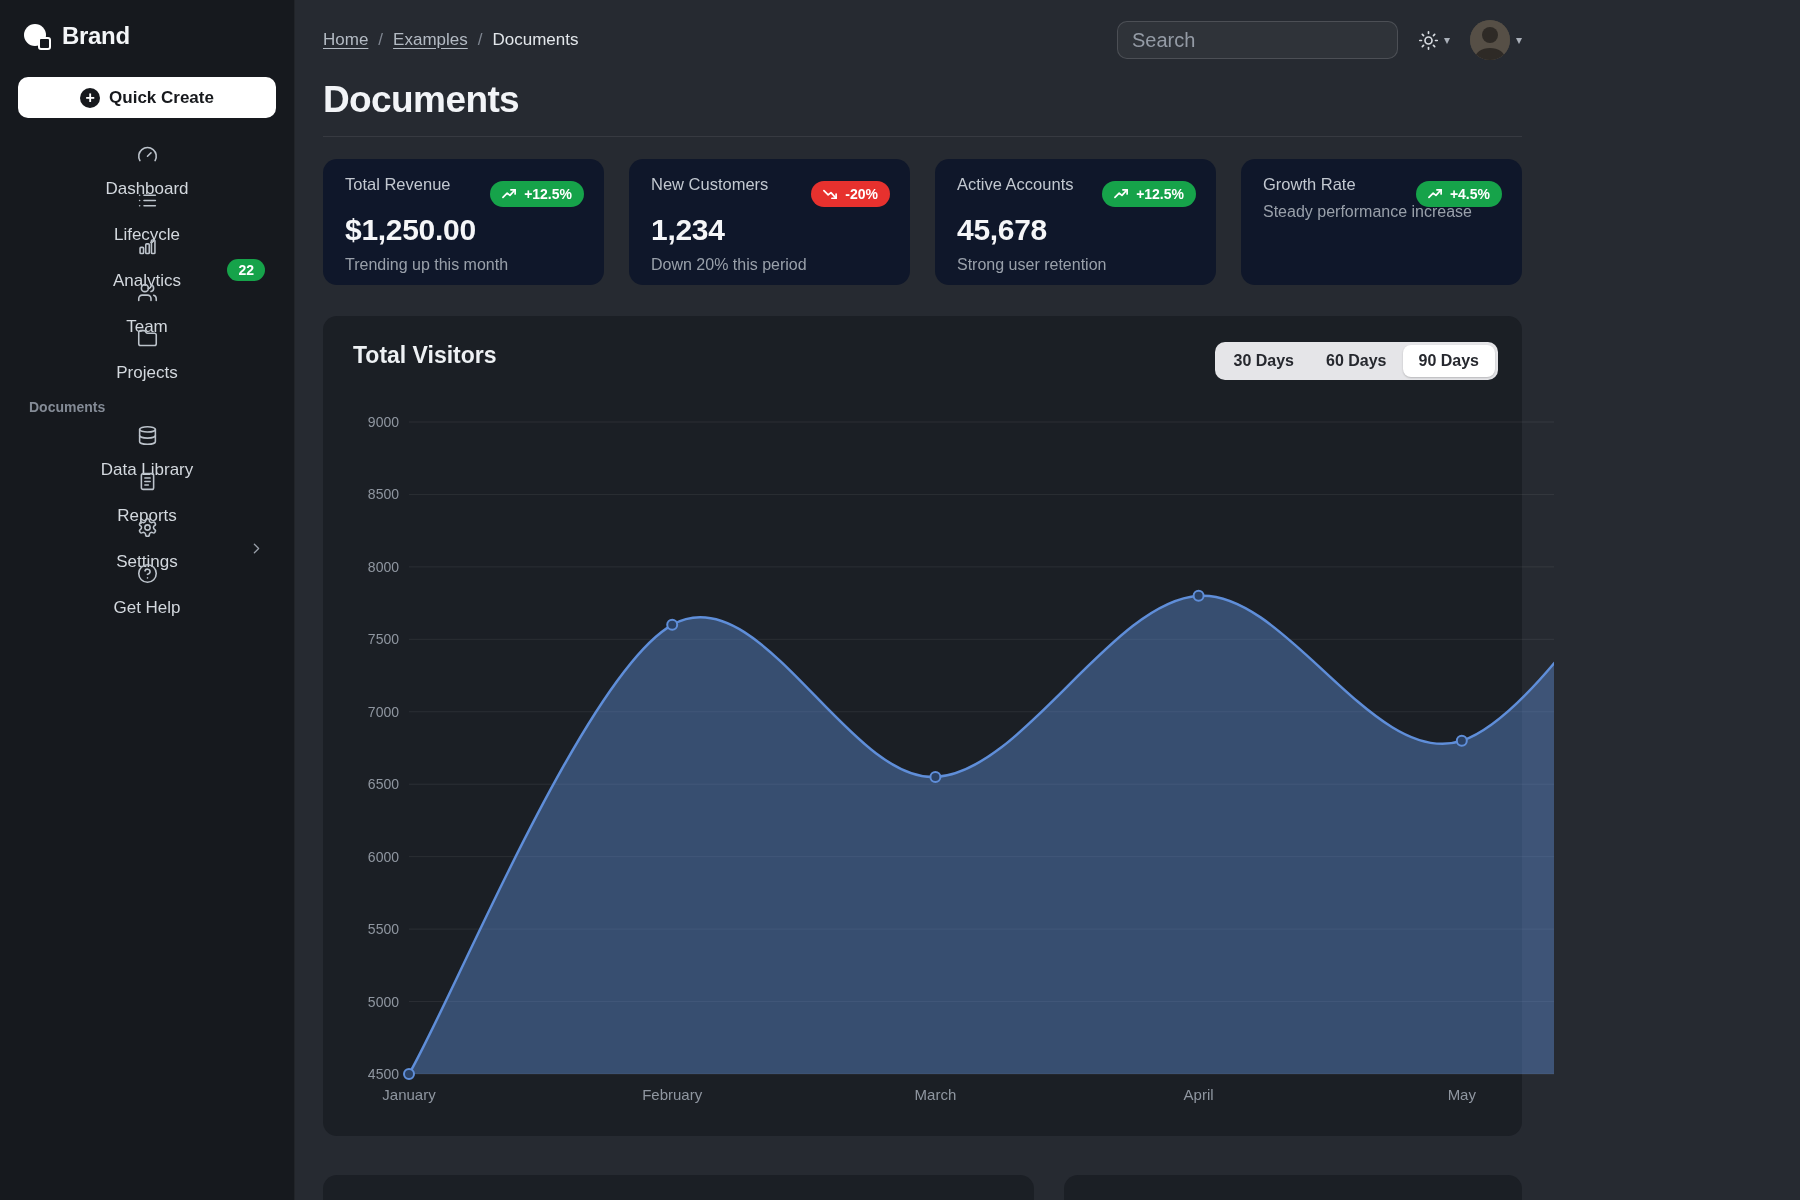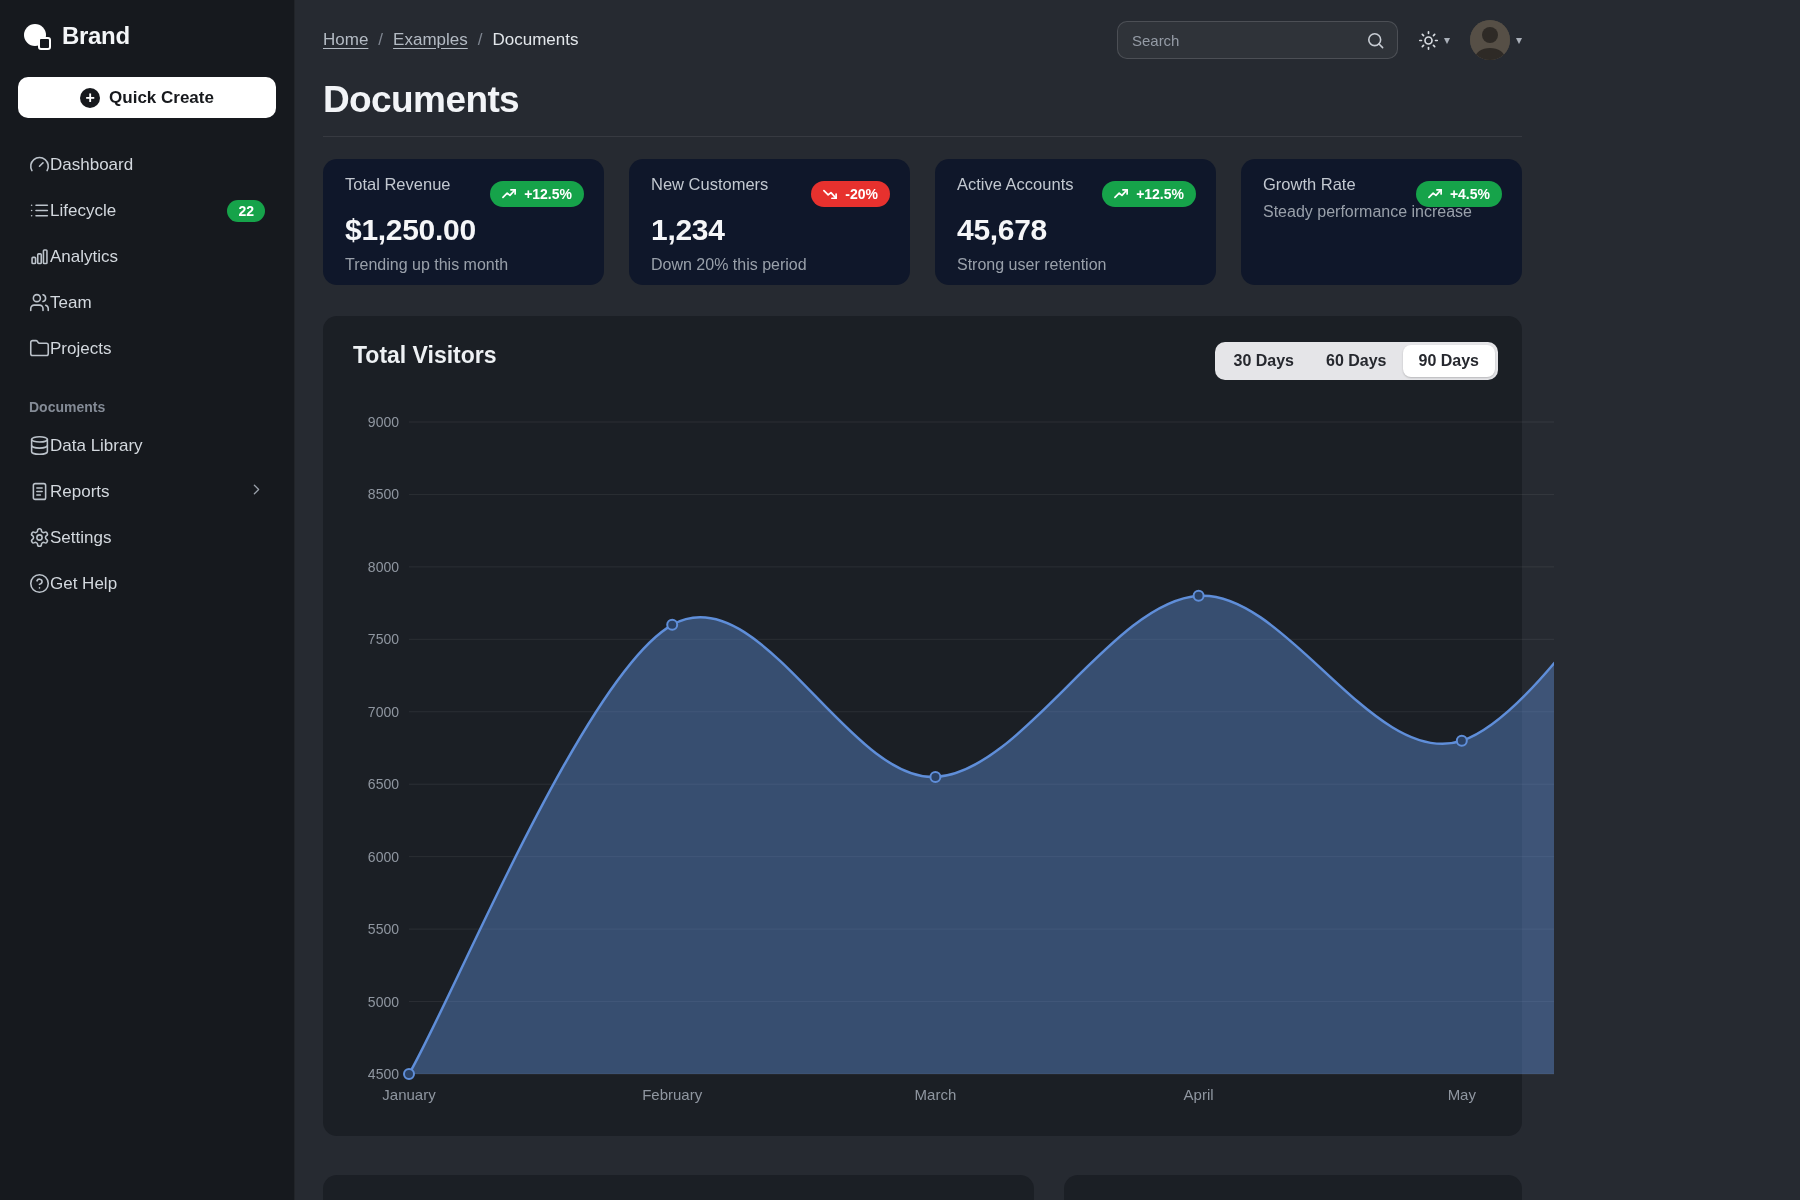--- a/index.html
+++ b/index.html
@@ -14,42 +14,42 @@
   .brand-logo { position:relative; width:27px; height:27px; }
   .brand-logo .circ { position:absolute; left:0; top:1px; width:22px; height:22px; border-radius:50%; background:#fff; }
   .brand-logo .sq { position:absolute; right:0; bottom:0; width:13px; height:13px; border:2px solid #fff; border-radius:3px; background:#16191e; }
   .brand-name { font-size:24px; font-weight:700; letter-spacing:-0.3px; color:#f4f6f8; }
   .quick-create { margin-top:27px; height:41px; background:#fff; color:#17191d; border:none; border-radius:10px;
                   display:flex; align-items:center; justify-content:center; gap:9px; font-family:inherit;
                   font-size:17px; font-weight:600; cursor:pointer; }
   .qc-icon { width:20px; height:20px; border-radius:50%; background:#17191d; color:#fff; display:flex;
              align-items:center; justify-content:center; font-size:16px; font-weight:600; line-height:1; }
   .nav { margin-top:26px; display:flex; flex-direction:column; gap:5px; }
-  .nav-item { display:flex; align-items:center; height:41px; padding:0 11px; border-radius:10px;
-              color:#d3d8de; font-size:17px; cursor:pointer; }
+  .nav-item { display:flex; align-items:center; gap:14px; height:41px; padding:0 11px; border-radius:10px;
+              color:#d3d8de; font-size:17px; cursor:pointer;flex-direction:column; }
   .nav-item svg { width:21px; height:21px; stroke:#bcc3cb; stroke-width:1.8; fill:none;
                   stroke-linecap:round; stroke-linejoin:round; flex-shrink:0; }
   .nav-badge { margin-left:auto; background:#16a34a; color:#fff; font-size:14px; font-weight:600;
                padding:3px 11px; border-radius:999px; }
   .nav-chevron { margin-left:auto; }
   .nav-chevron svg { width:17px; height:17px; stroke:#9aa1ab; }
   .section-label { margin-top:30px; margin-bottom:10px; padding:0 11px; font-size:14px; font-weight:700; color:#848b96; }
 
   
   .main { flex:1; position:relative; padding:20px 32px 0 28px; overflow:hidden; }
   .topbar { display:flex; align-items:center; justify-content:space-between; height:40px; }
   .breadcrumb { font-size:17px; color:#a6adb7; display:flex; gap:10px; align-items:center; }
   .crumb-link { color:#b3bac3; text-decoration:underline; text-underline-offset:3px; cursor:pointer; }
   .crumb-sep { color:#7e8590; }
   .crumb-current { color:#e2e6ea; }
   .top-right { display:flex; align-items:center; gap:20px; }
   .search-box { width:281px; height:38px; background:rgba(255,255,255,0.045); border:1px solid rgba(255,255,255,0.14);
                 border-radius:10px; display:flex; align-items:center; padding:0 12px 0 14px; }
   .search-box input { flex:1; background:transparent; border:none; outline:none; color:#e6e9ed;
-                      font-family:inherit; font-size:15px; }
+                      font-family:inherit; font-size:20px; }
   .search-box input::placeholder { color:#949ba5; }
   .search-box svg { width:19px; height:19px; stroke:#c7ccd3; stroke-width:2; fill:none; stroke-linecap:round; }
   .icon-btn { display:flex; align-items:center; gap:5px; cursor:pointer; }
   .icon-btn svg.sun { width:21px; height:21px; stroke:#d8dce1; stroke-width:1.9; fill:none; stroke-linecap:round; }
   .caret { color:#aab0b9; font-size:12px; line-height:1; }
   .avatar-btn { display:flex; align-items:center; gap:6px; cursor:pointer; }
   .avatar { width:40px; height:40px; border-radius:50%; overflow:hidden; background:#4a4640; position:relative; }
   .avatar svg { position:absolute; inset:0; }
 
   .page-title { margin-top:19px; font-size:37px; font-weight:700; letter-spacing:-0.6px; color:#f2f4f7; }

